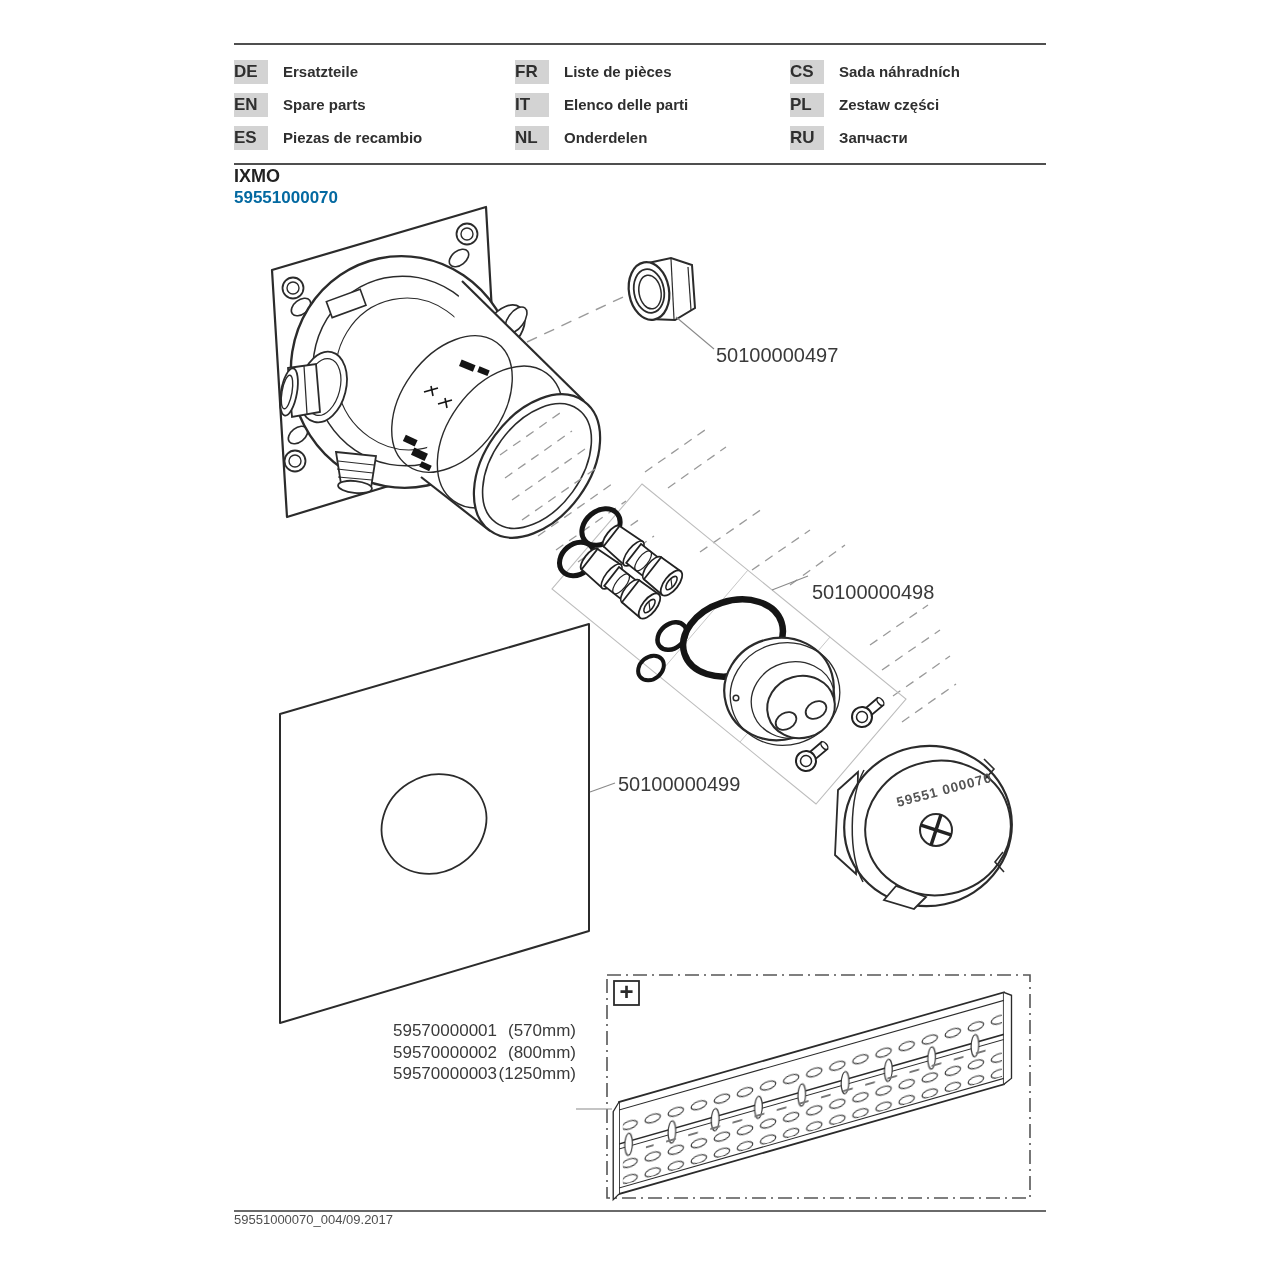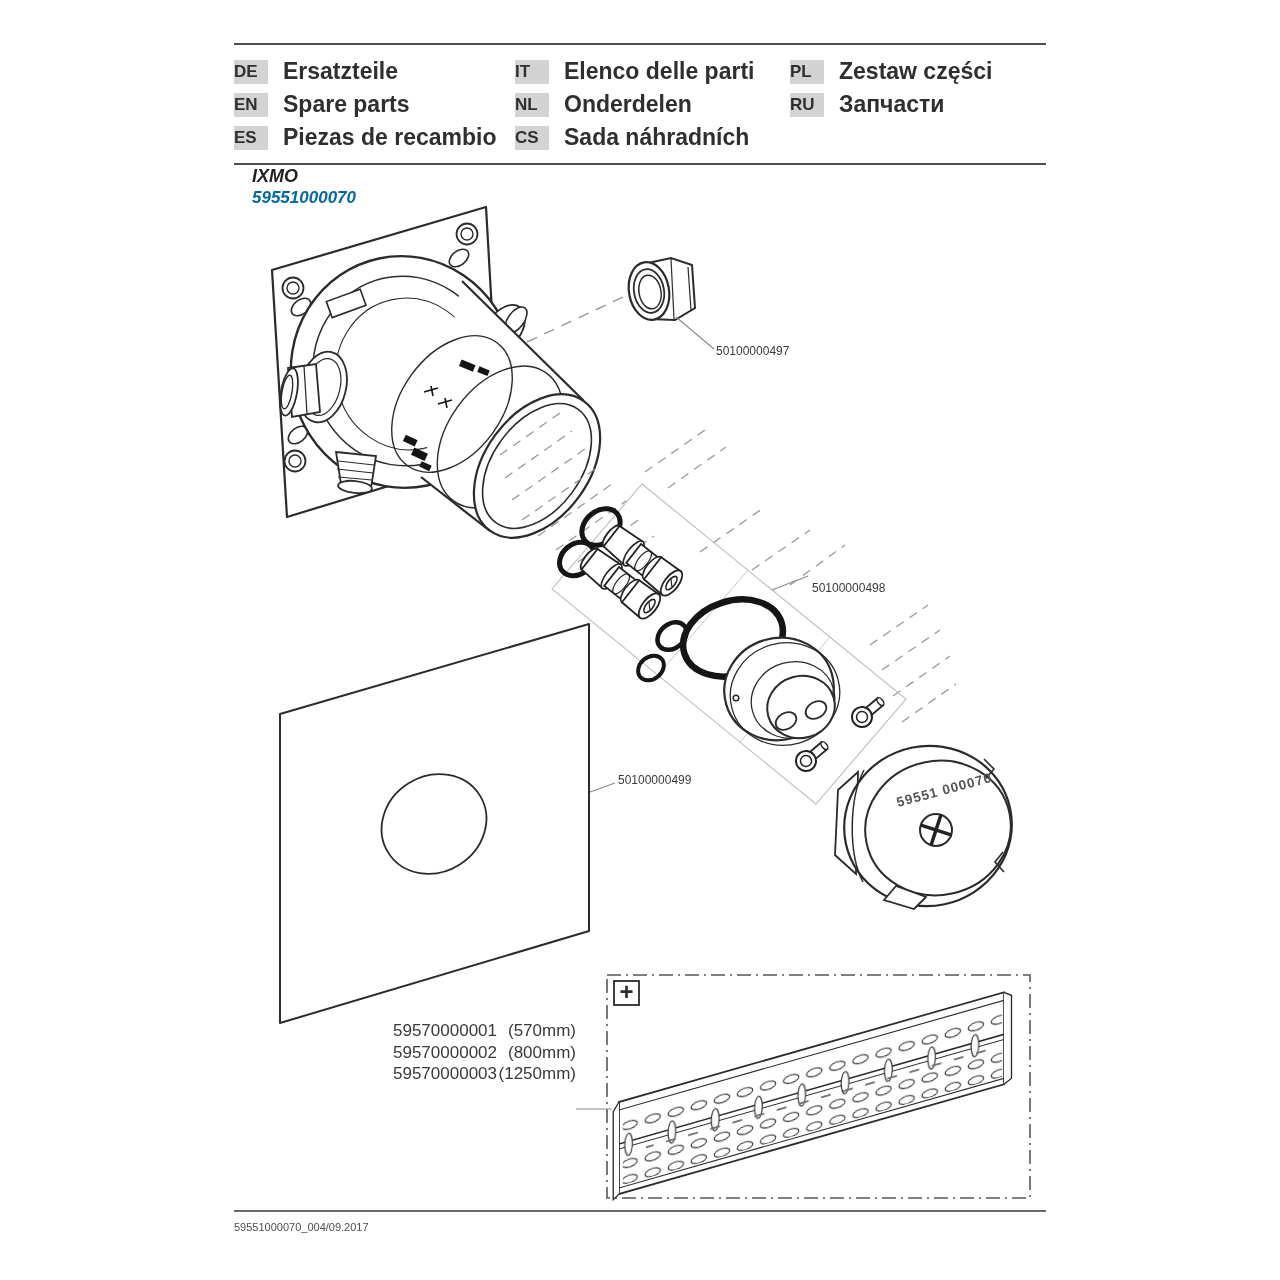--- a/index.html
+++ b/index.html
@@ -13,35 +13,35 @@
     border-top:2px solid #4f4f4f;border-bottom:2px solid #4f4f4f;
     padding:10px 0 9px 0;
     display:grid;grid-template-columns:281px 275px 256px;grid-auto-flow:column;
     grid-template-rows:repeat(3,33px);
   }
   .lang-row{display:flex;align-items:center;}
   .lang-badge{
     display:inline-block;width:34px;height:24px;line-height:24px;
     background:#d3d3d3;color:#2f2f2f;font-weight:bold;font-size:17px;flex:0 0 34px;
   }
-  .lang-label{margin-left:15px;font-weight:bold;font-size:23px;color:#2f2f2f;white-space:nowrap;}
+  .lang-label{margin-left:15px;font-weight:bold;font-size:15px;color:#2f2f2f;white-space:nowrap;}
   
-  .title-block{position:absolute;left:252px;top:166px;line-height:21px;font-style:italic;}
+  .title-block{position:absolute;left:234px;top:166px;line-height:21px;}
   .title-name{font-weight:bold;font-size:18px;color:#222;}
   .title-number{font-weight:bold;font-size:17px;color:#0369a1;}
   
-  .part-label{position:absolute;font-size:12px;color:#3a3a3a;white-space:nowrap;}
+  .part-label{position:absolute;font-size:20px;color:#3a3a3a;white-space:nowrap;}
   .rail-labels{position:absolute;left:393px;top:1020px;width:183px;font-size:17px;color:#3a3a3a;}
   .rail-row{display:flex;justify-content:space-between;line-height:21.5px;}
   .rail-size{text-align:right;}
   
   .footer{
     position:absolute;left:234px;top:1210px;width:812px;
-    border-top:2px solid #6a6a6a;padding-top:9px;
-    font-size:11px;color:#4f4f4f;
+    border-top:2px solid #6a6a6a;
+    font-size:13px;color:#4f4f4f;
   }
   svg{position:absolute;left:0;top:0;}
   .lbl{pointer-events:none;}
 </style>
 </head>
 <body>
 
 <div class="page">
 
   <div class="lang-table">
@@ -49,20 +49,24 @@
         <span class="lang-badge">DE</span>
         <span class="lang-label">Ersatzteile</span>
       </div>
     <div class="lang-row">
         <span class="lang-badge">EN</span>
         <span class="lang-label">Spare parts</span>
       </div>
     <div class="lang-row">
         <span class="lang-badge">ES</span>
         <span class="lang-label">Piezas de recambio</span>
+      </div>
+    <div class="lang-row">
+        <span class="lang-badge">FR</span>
+        <span class="lang-label">Liste de pièces</span>
       </div>
     <div class="lang-row">
         <span class="lang-badge">IT</span>
         <span class="lang-label">Elenco delle parti</span>
       </div>
     <div class="lang-row">
         <span class="lang-badge">NL</span>
         <span class="lang-label">Onderdelen</span>
       </div>
     <div class="lang-row">

